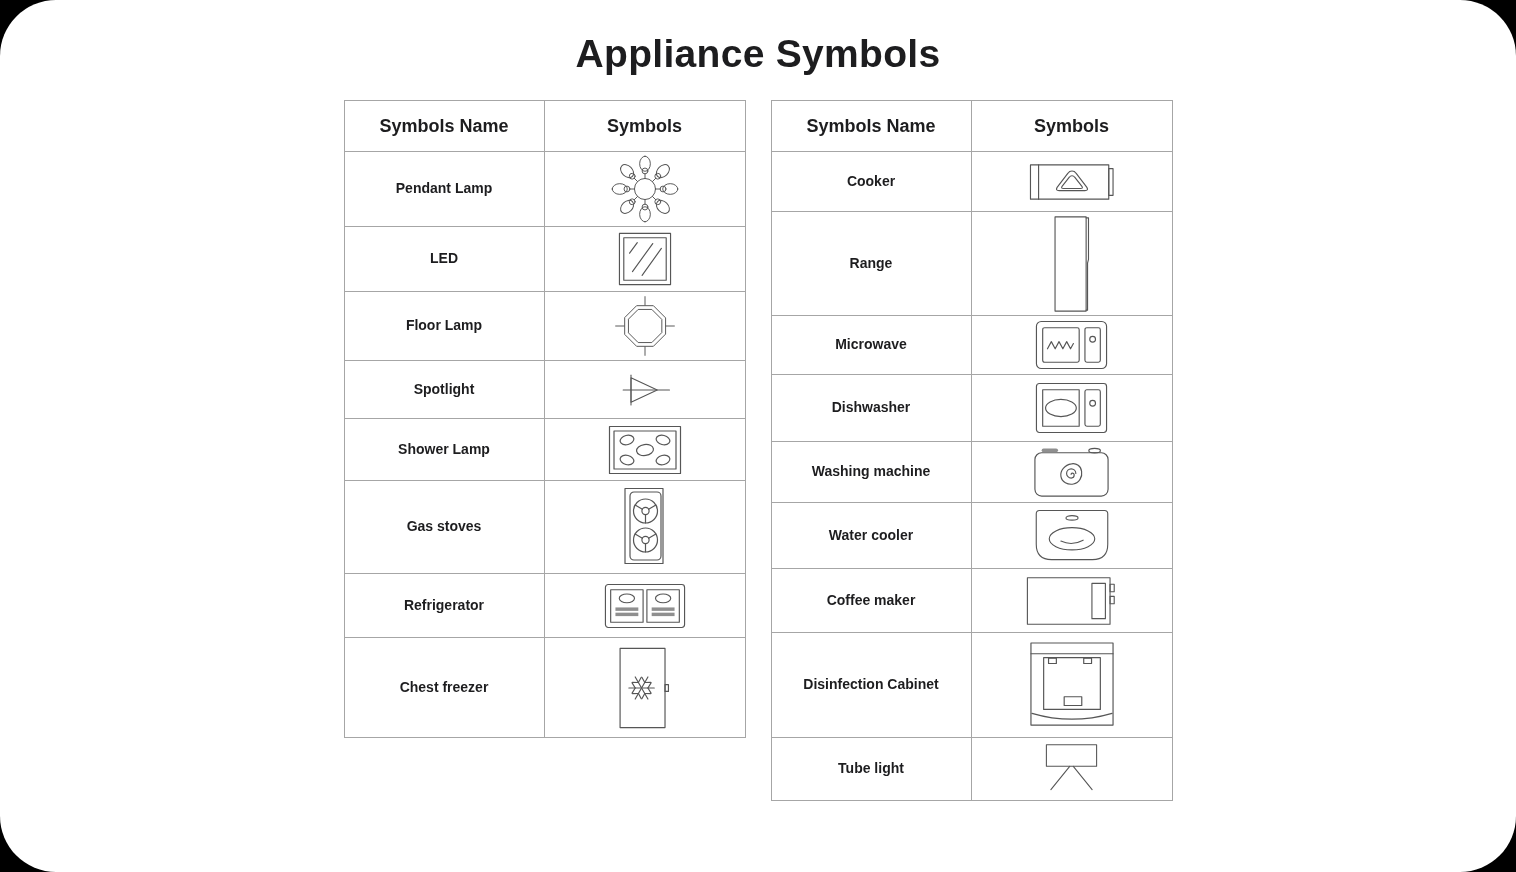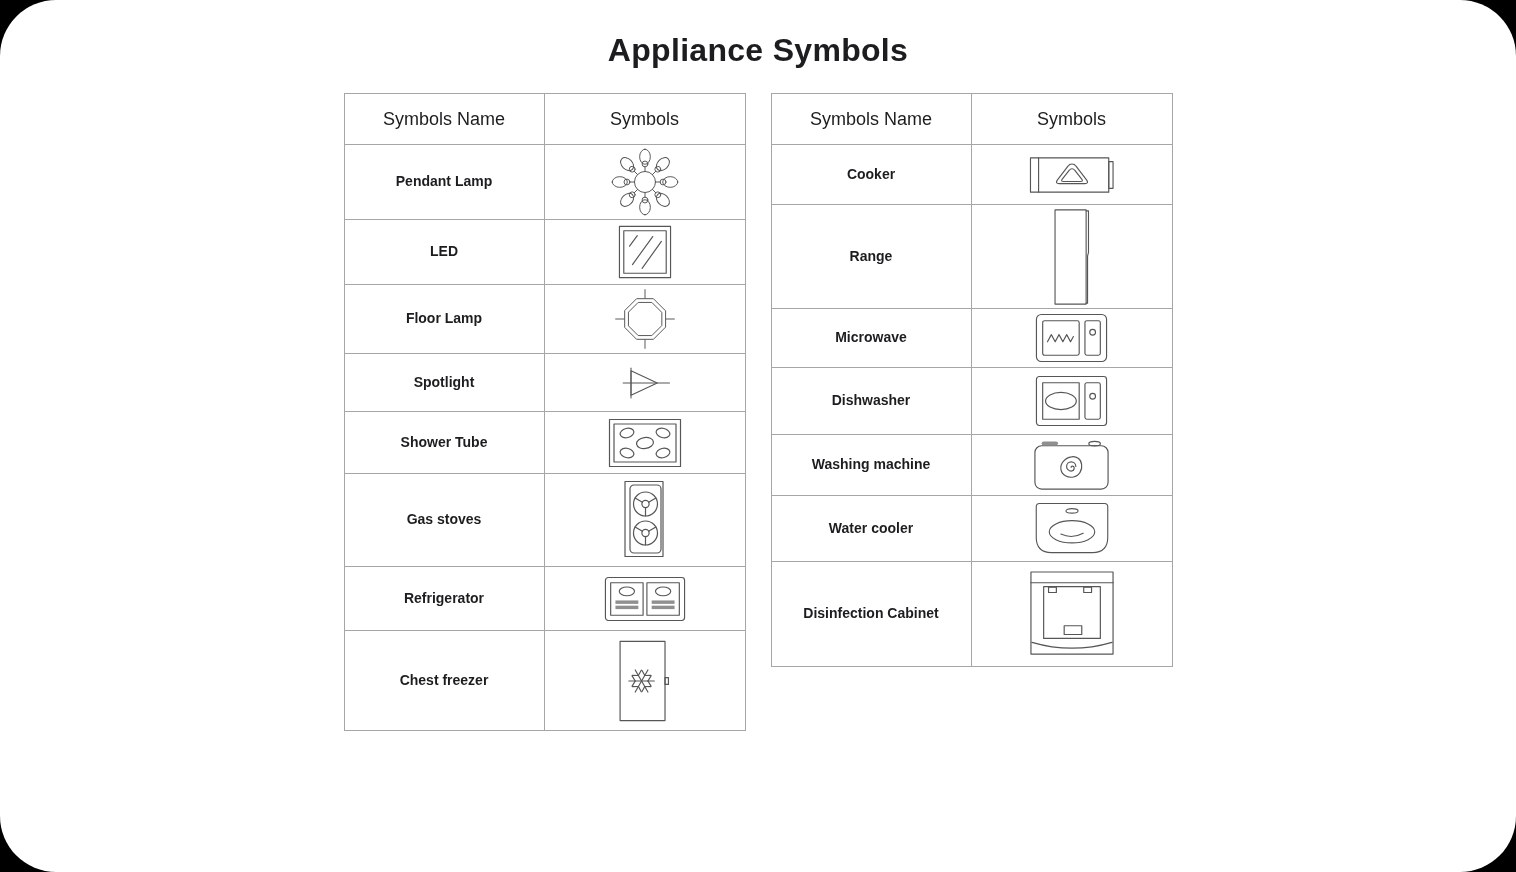--- a/index.html
+++ b/index.html
@@ -1,22 +1,22 @@
 <!DOCTYPE html>
 <html><head>
 <meta charset="utf-8">
 <style>
   html,body{margin:0;padding:0;background:#000;}
   body{width:1516px;height:872px;font-family:"Liberation Sans",sans-serif;-webkit-font-smoothing:antialiased;}
   .card{position:relative;width:1516px;height:872px;background:#ffffff;border-radius:56px;overflow:hidden;}
-  .page-title{margin:32px 0 0 0;text-align:center;font-size:32px;font-weight:800;color:#1d1d1f;letter-spacing:.3px;}
+  .page-title{margin:32px 0 0 0;text-align:center;font-size:39px;font-weight:800;color:#1d1d1f;letter-spacing:.3px;}
   .tables{display:flex;justify-content:center;align-items:flex-start;gap:25px;margin-top:24px;}
   table{border-collapse:collapse;table-layout:fixed;background:#fff;}
   th,td{border:1px solid #a6a6a6;text-align:center;vertical-align:middle;color:#1d1d1f;}
-  th{height:50px;font-size:18px;font-weight:400;padding:0;text-align:center;}
+  th{height:50px;font-size:18px;font-weight:700;padding:0;text-align:center;}
   th.name-col{width:199px;}
   th.sym-col{width:200px;}
   td.name-cell{font-size:14px;font-weight:700;line-height:1.55;padding:0 24px;}
   td.sym-cell{padding:2px 0;}
   .sym{display:inline-block;line-height:0;}
   .sym svg{vertical-align:middle;fill:none;stroke:#565656;stroke-width:1.2;stroke-linecap:round;stroke-linejoin:round;}
   .sym svg .f{fill:#8f8f8f;stroke:none;}
 </style>
 </head>
 <body>
@@ -85,21 +85,21 @@
           </tr>
           <tr style="height: 58px;">
             <td class="name-cell">Spotlight</td>
             <td class="sym-cell"><span class="sym"><svg viewBox="0 0 80 50" width="70" height="44" xmlns="http://www.w3.org/2000/svg">
                   <line x1="24" y1="8" x2="24" y2="42"></line>
                   <polygon points="24,11 24,39 54,25"></polygon>
                   <line x1="15" y1="25" x2="68" y2="25"></line>
                 </svg></span></td>
           </tr>
           <tr style="height: 62px;">
-            <td class="name-cell">Shower Tube</td>
+            <td class="name-cell">Shower Lamp</td>
             <td class="sym-cell"><span class="sym"><svg viewBox="0 0 74 50" width="74" height="50" xmlns="http://www.w3.org/2000/svg">
                   <rect x="1.5" y="1.5" width="71" height="47"></rect>
                   <rect x="6" y="6" width="62" height="38"></rect>
                   <ellipse cx="19" cy="15" rx="7" ry="4.6" transform="rotate(-14 19 15)"></ellipse>
                   <ellipse cx="55" cy="15" rx="7" ry="4.6" transform="rotate(14 55 15)"></ellipse>
                   <ellipse cx="19" cy="35" rx="7" ry="4.6" transform="rotate(14 19 35)"></ellipse>
                   <ellipse cx="55" cy="35" rx="7" ry="4.6" transform="rotate(-14 55 35)"></ellipse>
                   <ellipse cx="37" cy="25" rx="8.5" ry="5.5" transform="rotate(-8 37 25)"></ellipse>
                 </svg></span></td>
           </tr>
@@ -215,28 +215,45 @@
           </tr>
           <tr style="height: 66px;">
             <td class="name-cell">Water cooler</td>
             <td class="sym-cell"><span class="sym"><svg viewBox="0 0 84 60" width="78" height="56" xmlns="http://www.w3.org/2000/svg">
                   <path d="M7,2.5 L77,2.5 Q80.5,2.5 80.5,6 L80.5,39 Q80.5,55.5 64,55.5 L20,55.5 Q3.5,55.5 3.5,39 L3.5,6 Q3.5,2.5 7,2.5 Z"></path>
                   <ellipse cx="42" cy="10.5" rx="6.5" ry="2.4"></ellipse>
                   <ellipse cx="42" cy="33" rx="24.5" ry="12"></ellipse>
                   <path d="M30,35.5 Q42,41 54,34.5"></path>
                 </svg></span></td>
           </tr>
+          <tr style="height: 64px;">
+            <td class="name-cell">Coffee maker</td>
+            <td class="sym-cell"><span class="sym"><svg viewBox="0 0 98 58" width="91" height="54" xmlns="http://www.w3.org/2000/svg">
+                  <rect x="1.5" y="4" width="89" height="50"></rect>
+                  <rect x="71" y="10" width="14.5" height="38"></rect>
+                  <rect x="90.5" y="11" width="4.5" height="8"></rect>
+                  <rect x="90.5" y="24" width="4.5" height="8"></rect>
+                </svg></span></td>
+          </tr>
           <tr style="height: 105px;">
             <td class="name-cell">Disinfection Cabinet</td>
             <td class="sym-cell"><span class="sym"><svg viewBox="0 0 88 90" width="86" height="88" xmlns="http://www.w3.org/2000/svg">
                   <rect x="2" y="2" width="84" height="84"></rect>
                   <line x1="2" y1="13" x2="86" y2="13"></line>
                   <rect x="15" y="17" width="58" height="53"></rect>
                   <rect x="20" y="17.5" width="8" height="5.5"></rect>
                   <rect x="56" y="17.5" width="8" height="5.5"></rect>
                   <rect x="36" y="57" width="18" height="9"></rect>
                   <path d="M3,74 Q44,86 85,74"></path>
                 </svg></span></td>
           </tr>
+          <tr style="height: 63px;">
+            <td class="name-cell">Tube light</td>
+            <td class="sym-cell"><span class="sym"><svg viewBox="0 0 72 58" width="65" height="52" xmlns="http://www.w3.org/2000/svg">
+                  <rect x="8" y="2" width="56" height="24"></rect>
+                  <line x1="34" y1="26" x2="13" y2="52"></line>
+                  <line x1="38" y1="26" x2="59" y2="52"></line>
+                </svg></span></td>
+          </tr>
         </tbody>
     </table>
   </div>
 </div>
 
 </body></html>

